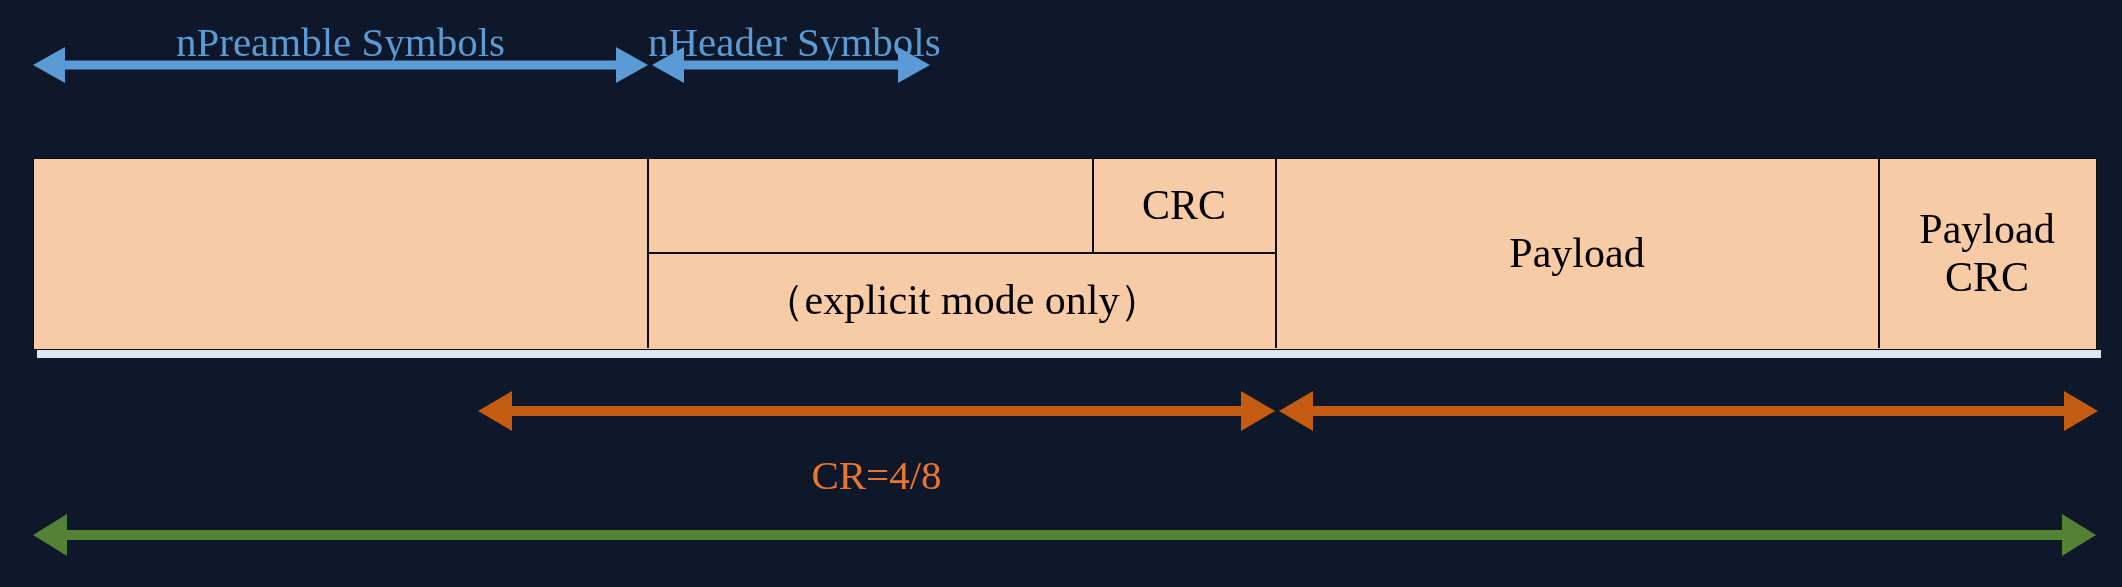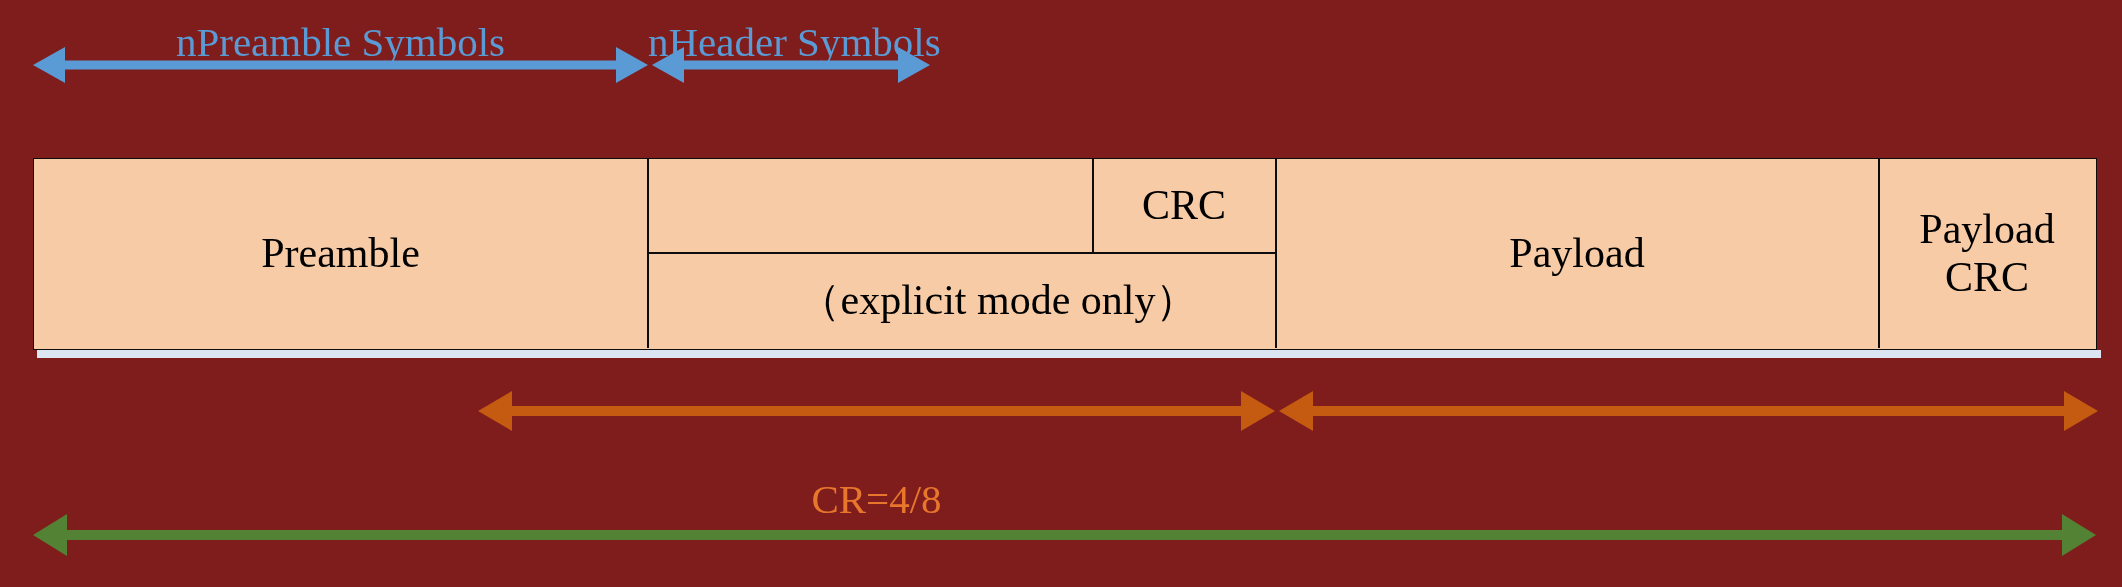--- a/index.html
+++ b/index.html
@@ -8,39 +8,38 @@
     padding: 0;
     background: #ffffff;
   }
   body {
     font-family: "Liberation Serif", "DejaVu Serif", serif;
   }
   #canvas {
     position: relative;
     width: 2122px;
     height: 587px;
-    background: #7f1d1d;
+    background: #0f172a;
     overflow: hidden;
   }
 
   
   .label {
     position: absolute;
     white-space: nowrap;
     line-height: 1;
     text-align: center;
   }
   .label-blue {
     color: #5B9BD5;
     font-size: 41px;
   }
   .label-orange {
     color: #E8762C;
     font-size: 41px;
-    margin-top: 24px;
   }
 
   
   .arrow-layer {
     position: absolute;
     left: 0;
     top: 0;
     width: 2122px;
     height: 587px;
     pointer-events: none;
@@ -110,26 +109,25 @@
       <line x1="682" y1="65" x2="903" y2="65" stroke="#5B9BD5" stroke-width="9"></line>
       <polygon points="652,65 684,47 684,83" fill="#5B9BD5"></polygon>
       <polygon points="930,65 898,47 898,83" fill="#5B9BD5"></polygon>
     </g>
   </svg>
 
   <div class="packet-shadow"></div>
 
   <div class="packet-table">
 
-    <div class="cell" style="left:0px; top:0px; width:613px; height:189px;">Preamble</div>
 
 
     <div class="cell" style="left:1059px; top:0px; width:182px; height:93px;">CRC</div>
 
-    <div class="cell" style="left:615px; top:95px; width:626px; height:94px;margin-left:36px;">（explicit mode only）</div>
+    <div class="cell" style="left:615px; top:95px; width:626px; height:94px;">（explicit mode only）</div>
 
     <div class="cell" style="left:1242px; top:0px; width:602px; height:189px;">Payload</div>
 
     <div class="cell cell-two-line" style="left:1845px; top:0px; width:216px; height:189px;">
       <span>Payload</span>
       <span>CRC</span>
     </div>
 
     <div class="vline" style="left:613px; top:0px; height:189px;"></div>
     <div class="vline" style="left:1058px; top:0px; height:94px;"></div>

